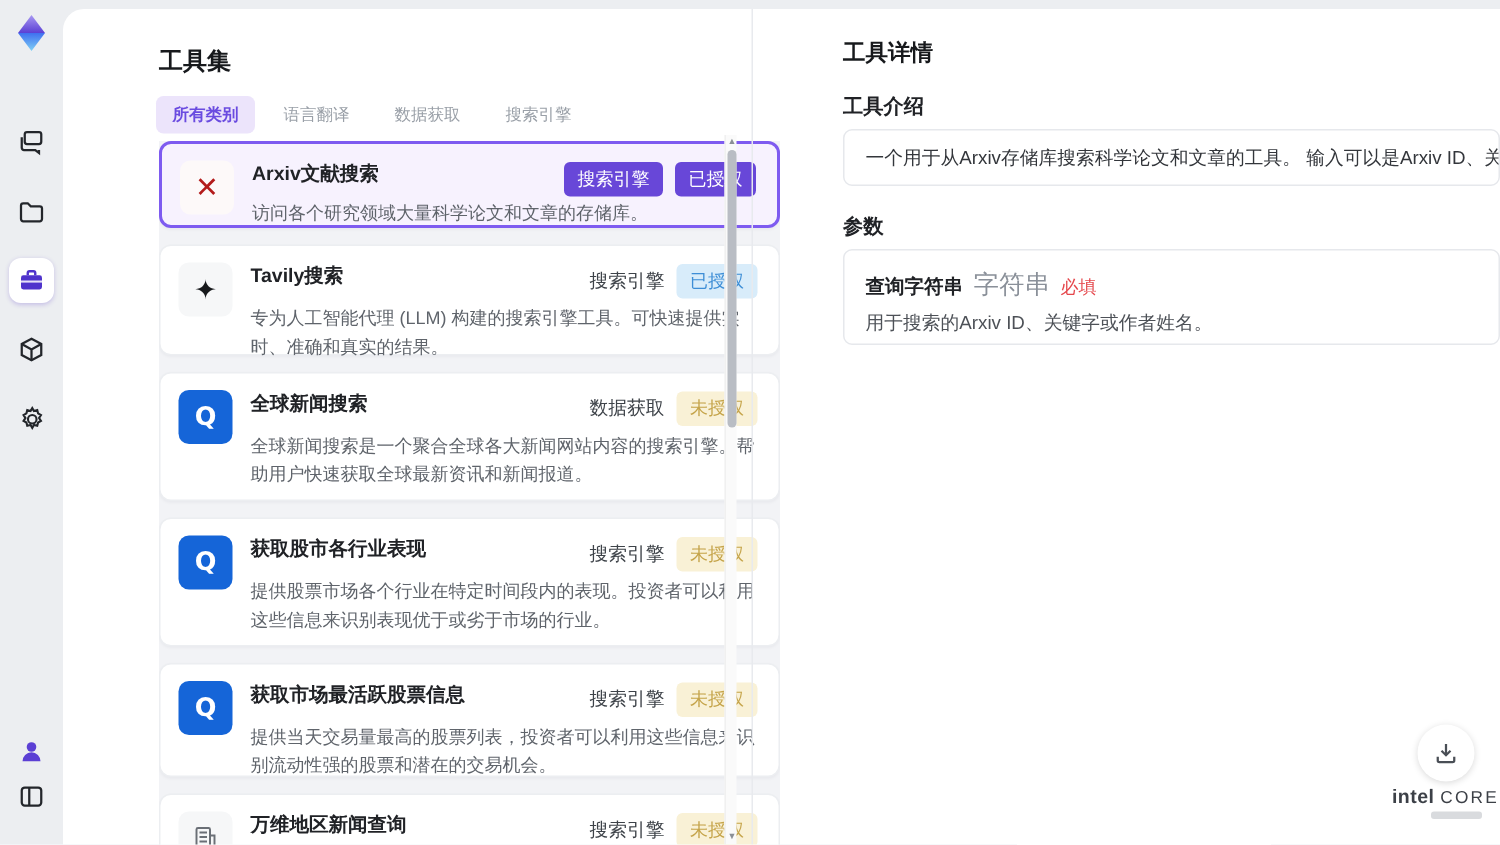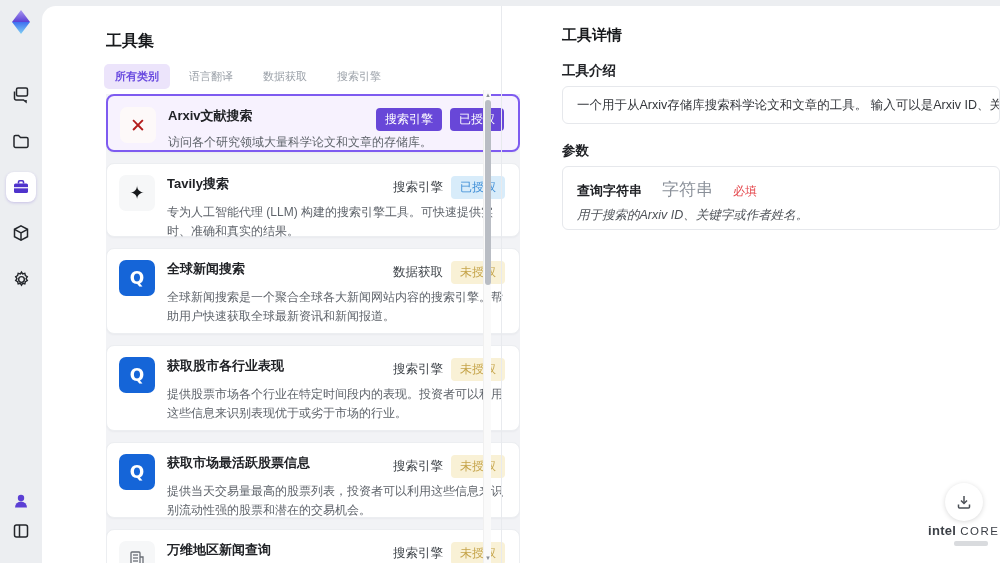--- a/index.html
+++ b/index.html
@@ -48,25 +48,25 @@
   
   .panel-divider { position:absolute; left:459px; top:0; width:1px; height:557px; background:#e8eaee; }
 
   
   .details { position:absolute; left:478px; top:0; width:480px; height:515px; }
   .details-title { position:absolute; left:42px; top:20px; font-size:15px; font-weight:bold; color:#17191c; }
   .intro-heading { position:absolute; left:42px; top:56px; font-size:13.5px; font-weight:bold; color:#202226; }
   .intro-box { position:absolute; left:42px; top:80px; width:438px; height:38px; border:1px solid #e6e8ec; border-radius:6px; background:#fff; padding:10px 14px; font-size:12.5px; color:#33363b; line-height:1.4; overflow:hidden; white-space:nowrap; }
   .params-heading { position:absolute; left:42px; top:136px; font-size:13.5px; font-weight:bold; color:#202226; }
   .param-card { position:absolute; left:42px; top:160px; width:438px; height:64px; border:1px solid #e6e8ec; border-radius:6px; background:#fff; padding:11px 14px; }
-  .param-line { display:flex; align-items:baseline; gap:20px;text-align:center; }
+  .param-line { display:flex; align-items:baseline; gap:7px;text-align:center; }
   .param-name { font-size:13px; font-weight:bold; color:#202226; }
   .param-type { font-size:17px; color:#8a9099; }
   .param-required { font-size:12px; color:#e5484d; }
-  .param-desc { margin-top:6px; font-size:12.5px; color:#4d5157;font-style:italic; }
+  .param-desc { margin-top:6px; font-size:12.5px; color:#4d5157; }
 
   
   .download-btn { position:absolute; left:945px; top:483px; width:38px; height:38px; border-radius:50%; background:#ffffff; box-shadow:0 1px 5px rgba(0,0,0,.15); display:flex; align-items:center; justify-content:center; cursor:pointer; }
   .intel-logo { position:absolute; left:928px; top:523px; width:64px; text-align:right; color:#3c4047; }
   .intel-line1 { font-size:13px; letter-spacing:.3px; white-space:nowrap; }
   .intel-line1 b { font-weight:bold; }
   .intel-line1 .core { font-weight:normal; letter-spacing:1.5px; font-size:11.5px; text-transform:uppercase; }
   .intel-sub { margin:3px 0 0 26px; width:34px; height:5px; background:#d9dbde; border-radius:2px; }
 </style>
 </head>

